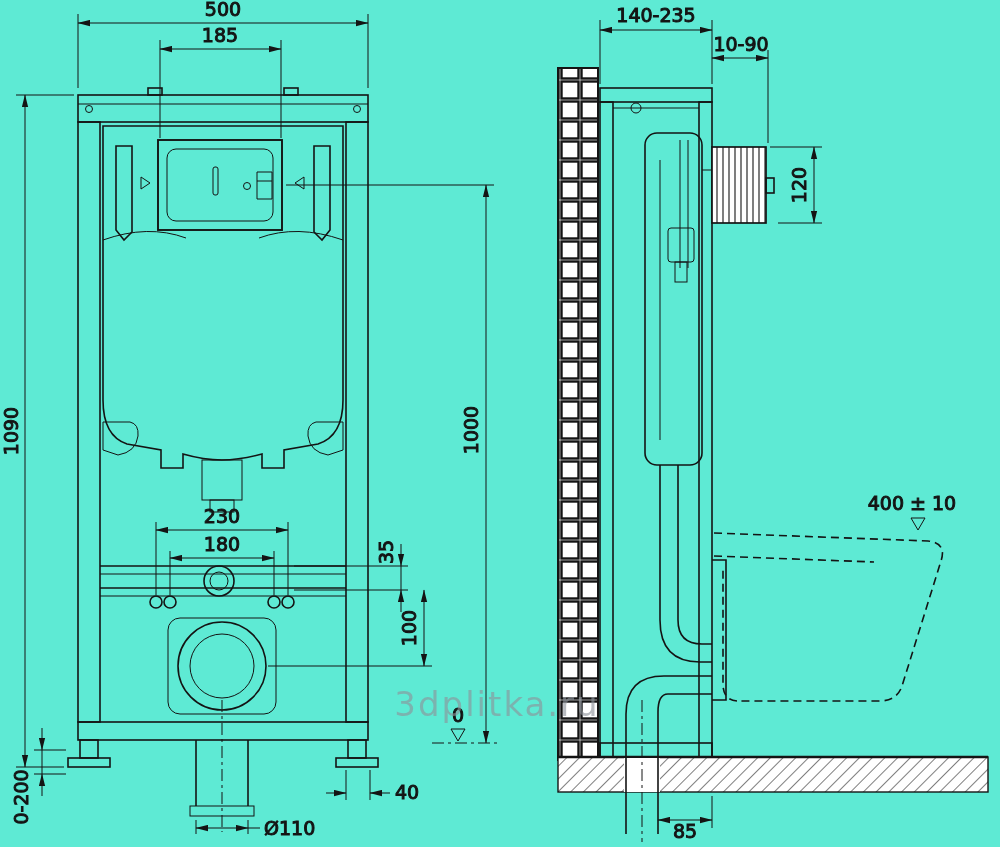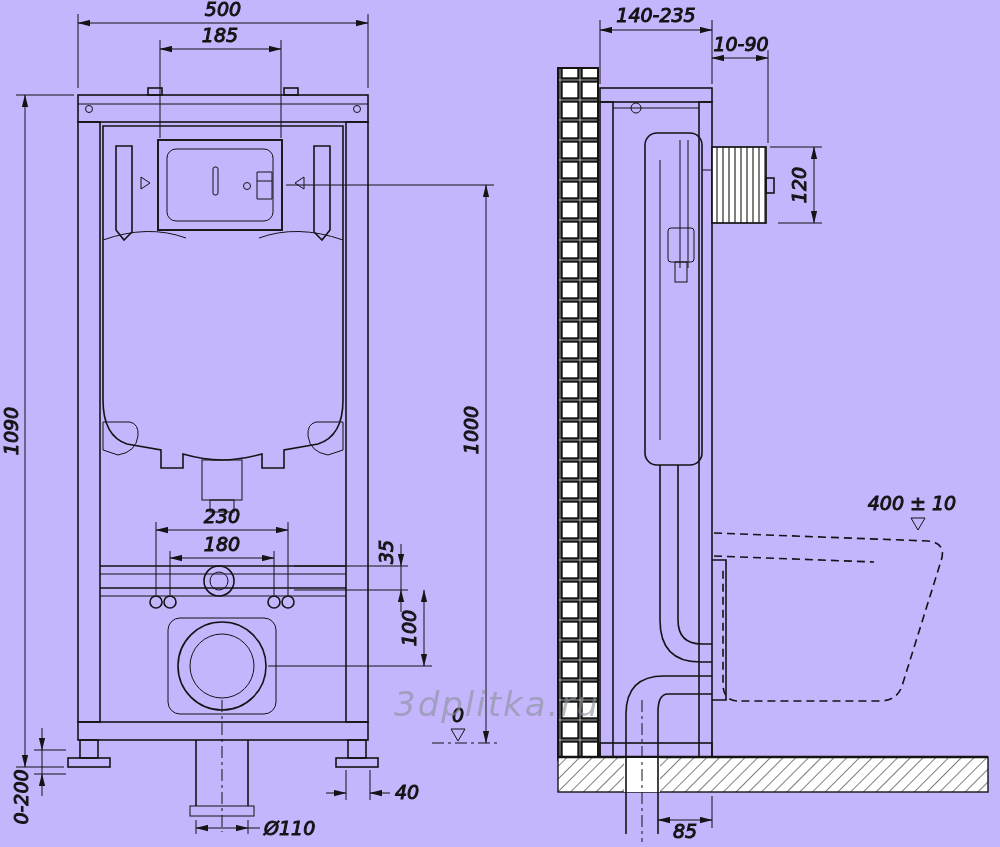--- a/index.html
+++ b/index.html
@@ -1,16 +1,16 @@
 <!DOCTYPE html>
 <html><head>
 <meta charset="utf-8">
 <style>
   html,body{margin:0;padding:0;background:#ffffff;}
-  .canvas{width:1000px;height:847px;position:relative;background:#c4b5fd;overflow:hidden;font-style:italic;}
+  .canvas{width:1000px;height:847px;position:relative;background:#5eead4;overflow:hidden;}
   svg{display:block;}
   .dim{font-family:"DejaVu Sans",sans-serif;font-size:19px;fill:#141414;}
   .watermark{font-family:"DejaVu Sans",sans-serif;font-size:34px;fill:#8d939a;opacity:.62;letter-spacing:2px;}
   .thin{stroke:#141414;stroke-width:1;fill:none;}
   .med{stroke:#141414;stroke-width:1.6;fill:none;}
   .thick{stroke:#141414;stroke-width:2.4;fill:none;}
   .dash{stroke-dasharray:8 5;}
   .cline{stroke-dasharray:12 4 3 4;}
 </style>
 </head>

